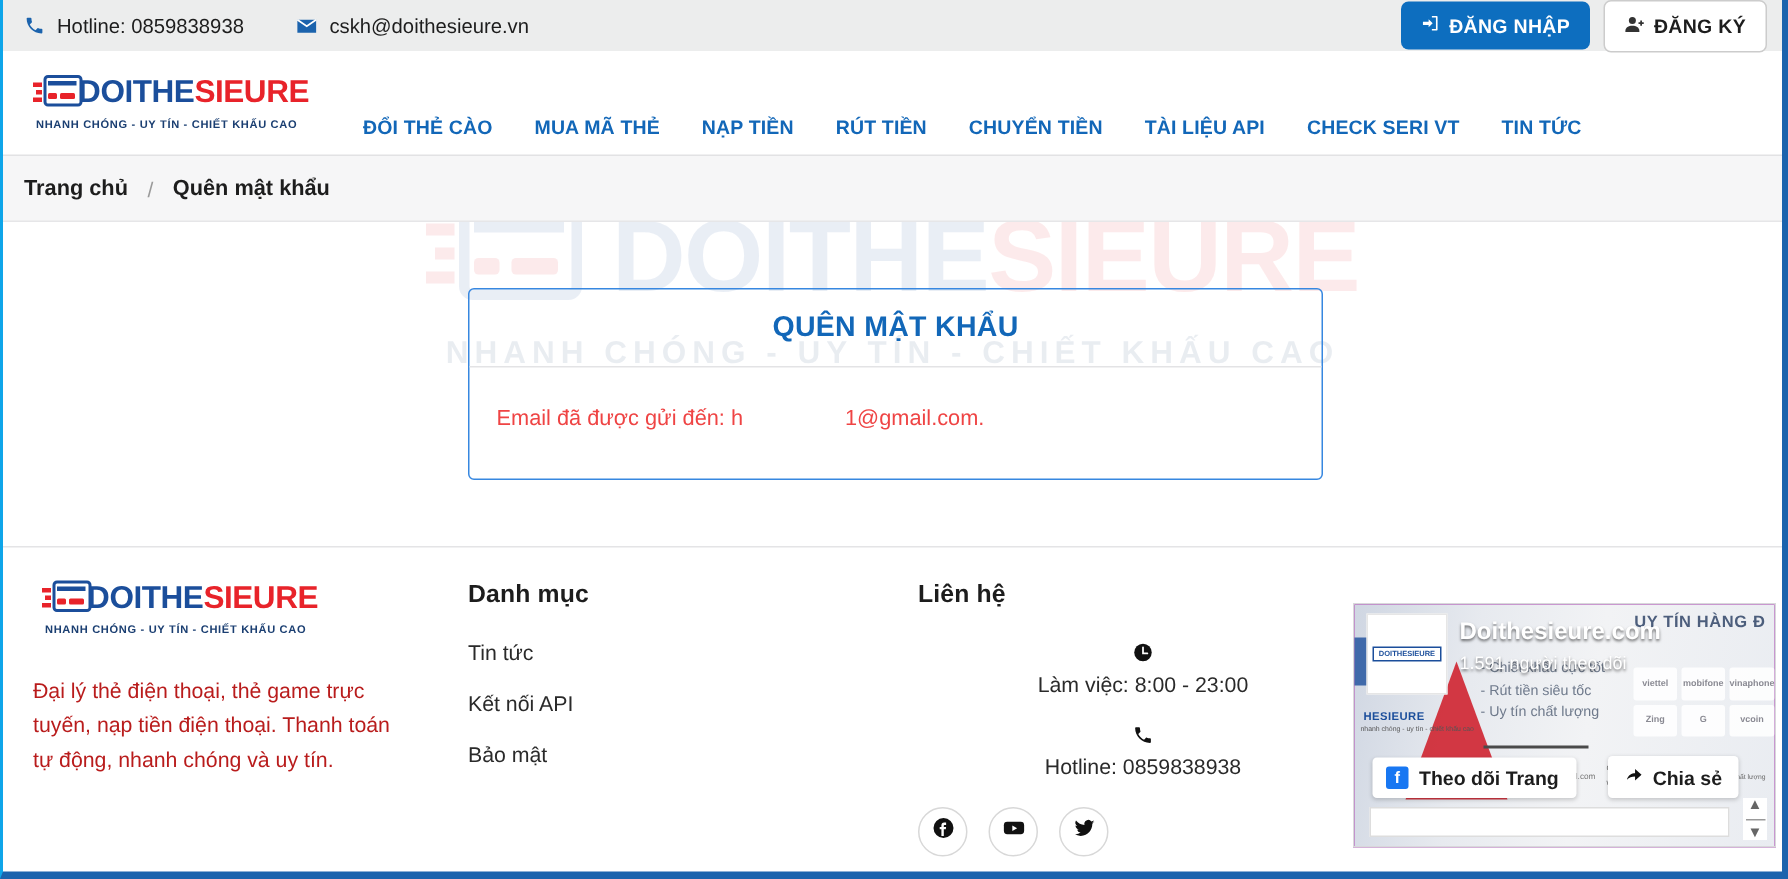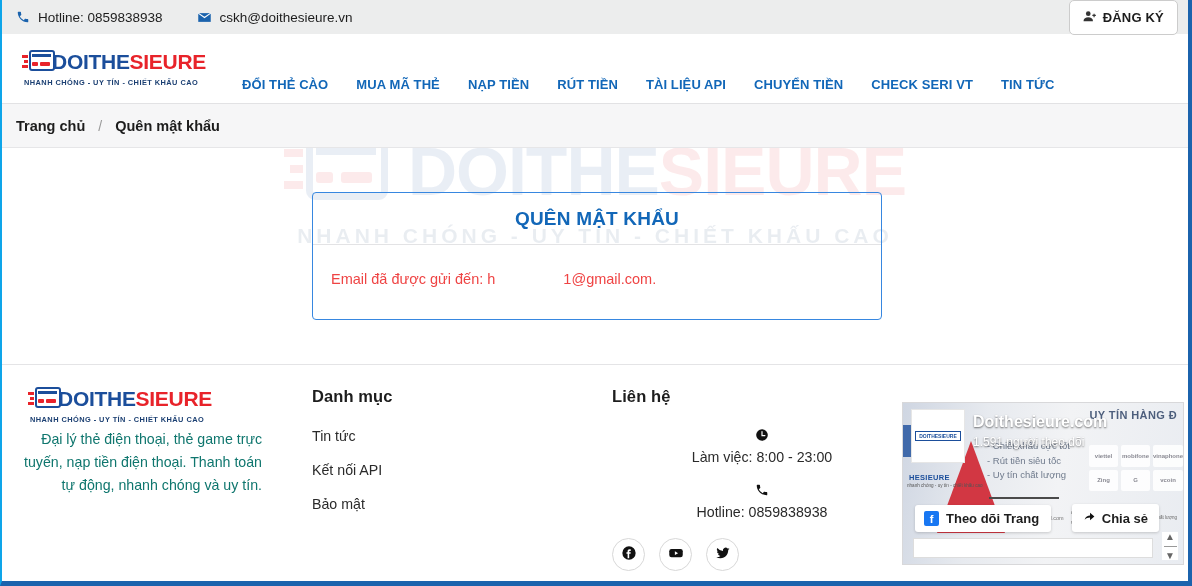--- a/index.html
+++ b/index.html
@@ -140,23 +140,22 @@
   
   .footer {
     border-top: 1px solid #e4e4e6;
     height: 214px;
     display: flex;
     padding: 22px 10px 0 14px;
     background: #fff;
   }
   .col-brand { width: 296px; padding-left: 6px; }
   .col-brand .desc {
-    margin-top: 4px; font-size: 14.2px; color: #0f766e; line-height: 1.62;
+    margin-top: 26px; font-size: 14.2px; color: #b91c1c; line-height: 1.62;
     width: 240px;
-    text-align: right;
   }
   .col { width: 300px; }
   .col-head { font-size: 16.5px; font-weight: bold; color: #1d1d1d; margin-bottom: 22px; letter-spacing: .1px; }
   .col a, .col .line {
     display: block; color: #2a2a2a; text-decoration: none;
     font-size: 14.2px; margin-bottom: 18px;
   }
   .col .line { display: flex; align-items: center; gap: 7px; flex-direction: column; }
   .col .line .ic { display: flex; align-items: center; color: #111; }
   .socials { display: flex; gap: 14px; margin-top: 14px; }
@@ -274,20 +273,29 @@
     <div class="topbar-item">
       <span class="ic">
         <svg width="15" height="15" viewBox="0 0 24 24" fill="#1b63ad">
             <path d="M2 5h20v14H2z" fill="#1b63ad"></path>
             <path d="M2 5l10 7 10-7" stroke="#fff" stroke-width="1.8" fill="none"></path>
           </svg>
       </span>
       <span>cskh@doithesieure.vn</span>
     </div>
     <div class="topbar-spacer"></div>
+    <button class="btn-login">
+      <span>
+        <svg width="13" height="13" viewBox="0 0 24 24" fill="#fff">
+            <path d="M10 17l5-5-5-5v3H3v4h7v3z"></path>
+            <path d="M14 3h6a1 1 0 011 1v16a1 1 0 01-1 1h-6v-2h5V5h-5V3z"></path>
+          </svg>
+      </span>
+      <span>ĐĂNG NHẬP</span>
+    </button>
     <button class="btn-register">
       <span>
         <svg width="14" height="14" viewBox="0 0 24 24" fill="#333">
             <circle cx="9" cy="8" r="4"></circle>
             <path d="M1 20c0-4 3.6-6 8-6s8 2 8 6v1H1v-1z"></path>
             <path d="M19 8v6M16 11h6" stroke="#333" stroke-width="2" fill="none"></path>
           </svg>
       </span>
       <span>ĐĂNG KÝ</span>
     </button>
@@ -309,22 +317,22 @@
           <span class="a">DOITHE</span><span class="b">SIEURE</span>
         </span>
       </div>
       <div class="logo-tag">NHANH CHÓNG - UY TÍN - CHIẾT KHẤU CAO</div>
     </div>
     <nav>
       <a href="#">ĐỔI THẺ CÀO</a>
       <a href="#">MUA MÃ THẺ</a>
       <a href="#">NẠP TIỀN</a>
       <a href="#">RÚT TIỀN</a>
+      <a href="#">CHUYỂN TIỀN</a>
       <a href="#">TÀI LIỆU API</a>
-      <a href="#">CHUYỂN TIỀN</a>
       <a href="#">CHECK SERI VT</a>
       <a href="#">TIN TỨC</a>
     </nav>
   </div>
 
   <div class="crumbbar">
     <a href="#">Trang chủ</a>
     <span class="sep">/</span>
     <span class="cur">Quên mật khẩu</span>
   </div>

